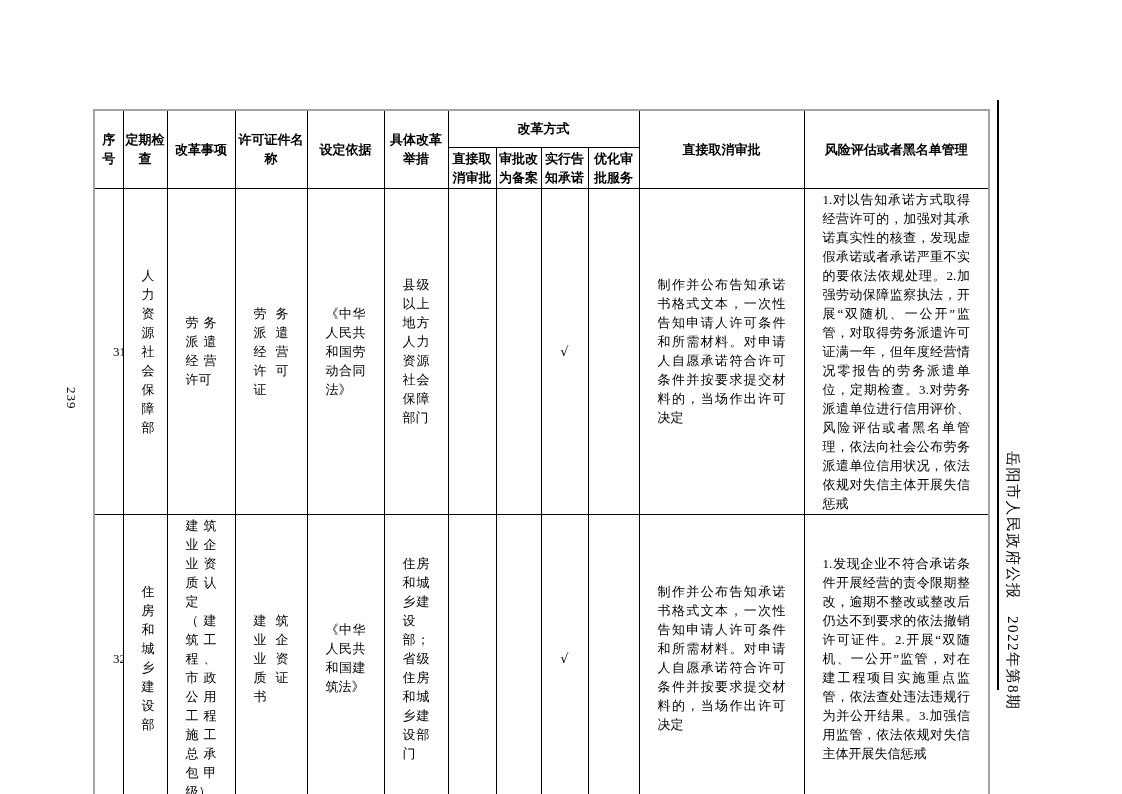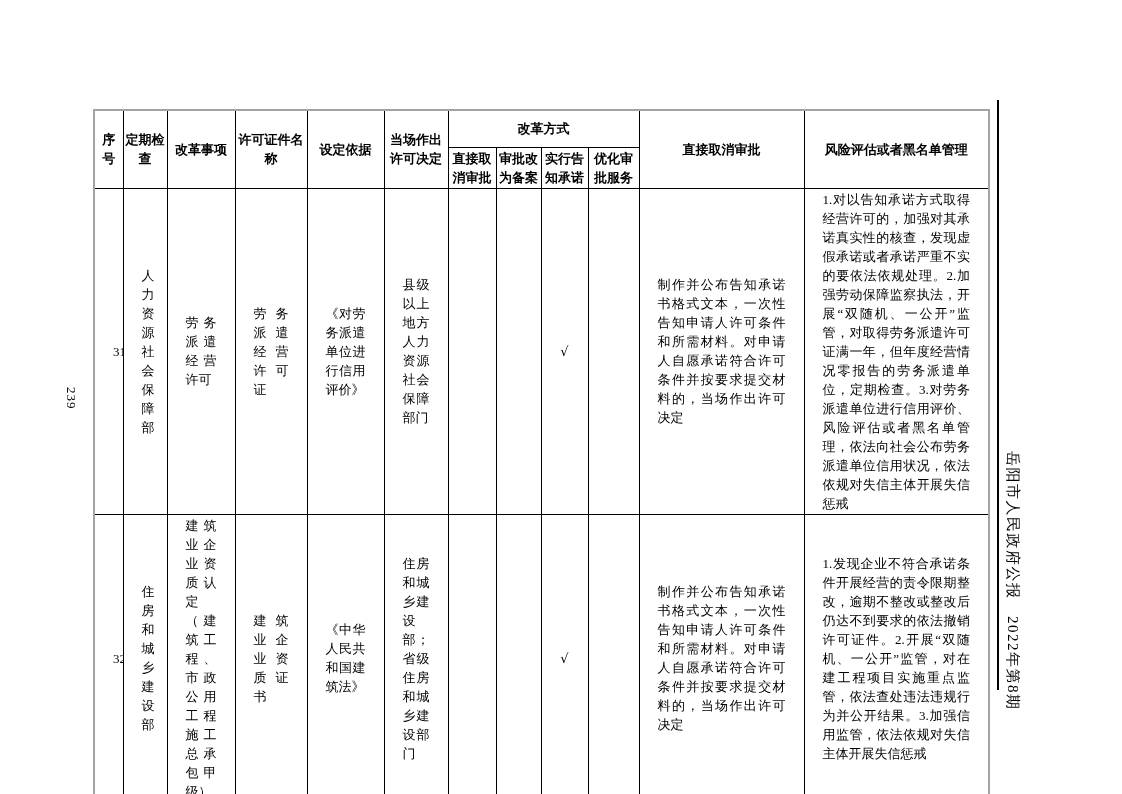--- a/index.html
+++ b/index.html
@@ -87,39 +87,39 @@
         <col style="width:165px">
         <col style="width:185px">
     </colgroup>
     <thead>
       <tr class="h1">
         <th rowspan="2">序号</th>
         <th rowspan="2">定期检查</th>
         <th rowspan="2">改革事项</th>
         <th rowspan="2">许可证件名称</th>
         <th rowspan="2">设定依据</th>
-        <th rowspan="2">当场作出许可决定</th>
+        <th rowspan="2">具体改革举措</th>
         <th colspan="4">改革方式</th>
         <th rowspan="2">直接取消审批</th>
         <th rowspan="2">风险评估或者黑名单管理</th>
       </tr>
       <tr class="h2">
         <th>直接取消审批</th>
         <th>审批改为备案</th>
         <th>实行告知承诺</th>
         <th>优化审批服务</th>
       </tr>
     </thead>
     <tbody>
       <tr class="r31">
         <td class="center">31</td>
         <td class="just">人力资源社会保障部</td>
         <td class="just">劳务派遣经营许可</td>
         <td class="just">劳务派遣经营许可证</td>
-        <td class="just">《对劳务派遣单位进行信用评价》</td>
+        <td class="just">《中华人民共和国劳动合同法》</td>
         <td class="just">县级以上地方人力资源社会保障部门</td>
         <td class="check"></td>
         <td class="check"></td>
         <td class="check">√</td>
         <td class="check"></td>
         <td class="just wide">制作并公布告知承诺书格式文本，一次性告知申请人许可条件和所需材料。对申请人自愿承诺符合许可条件并按要求提交材料的，当场作出许可决定</td>
         <td class="just wide">1.对以告知承诺方式取得经营许可的，加强对其承诺真实性的核查，发现虚假承诺或者承诺严重不实的要依法依规处理。2.加强劳动保障监察执法，开展“双随机、一公开”监管，对取得劳务派遣许可证满一年，但年度经营情况零报告的劳务派遣单位，定期检查。3.对劳务派遣单位进行信用评价、风险评估或者黑名单管理，依法向社会公布劳务派遣单位信用状况，依法依规对失信主体开展失信惩戒</td>
       </tr>
       <tr class="r32">
         <td class="center">32</td>

